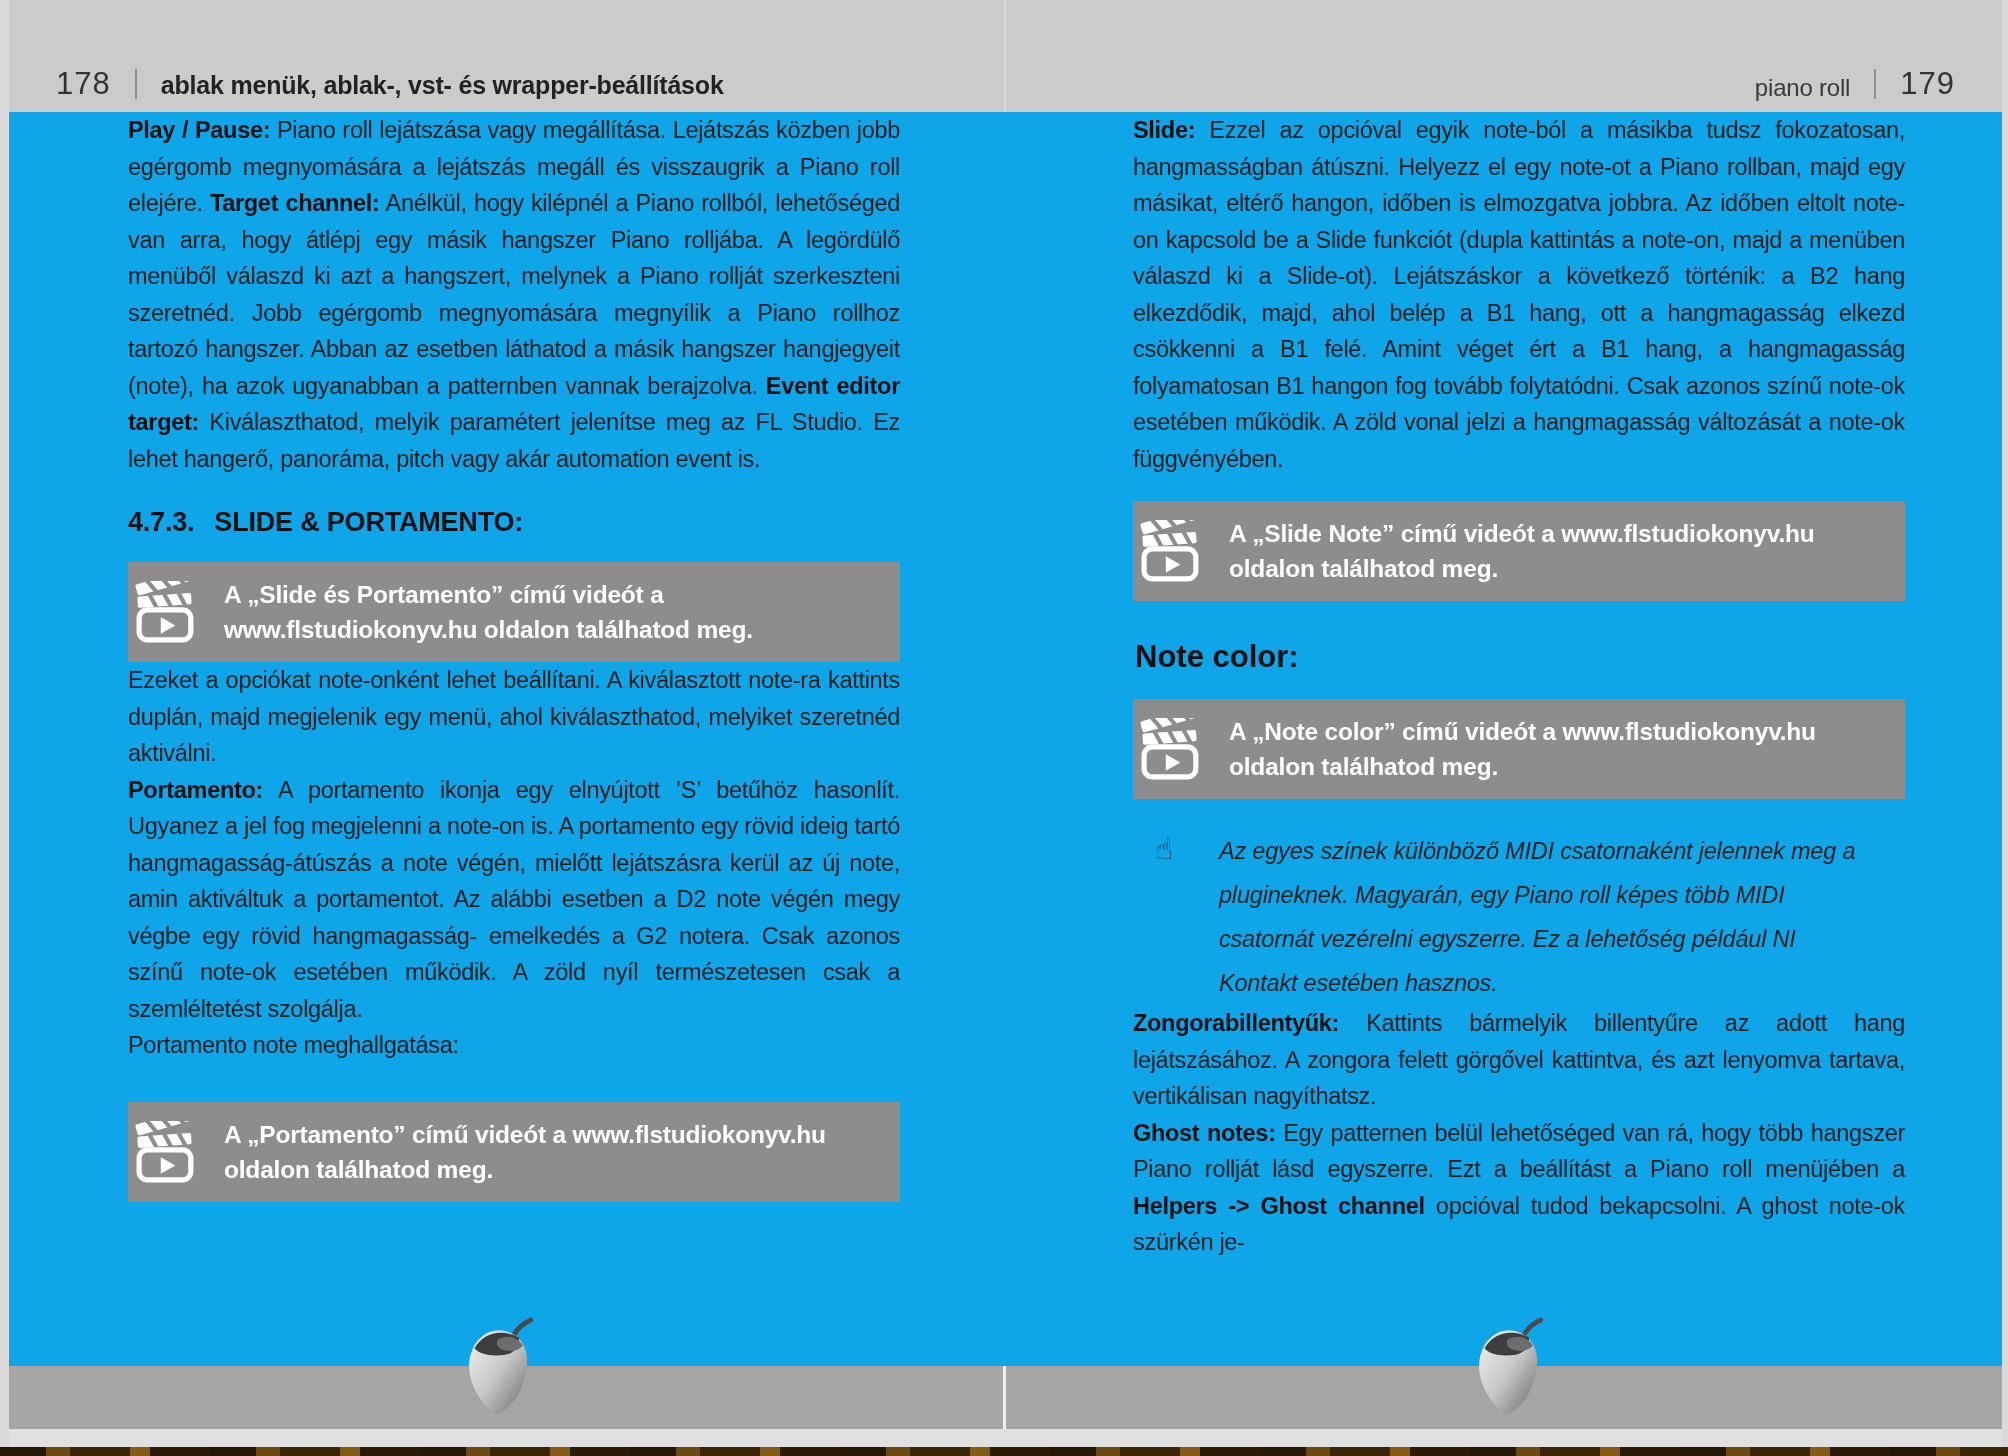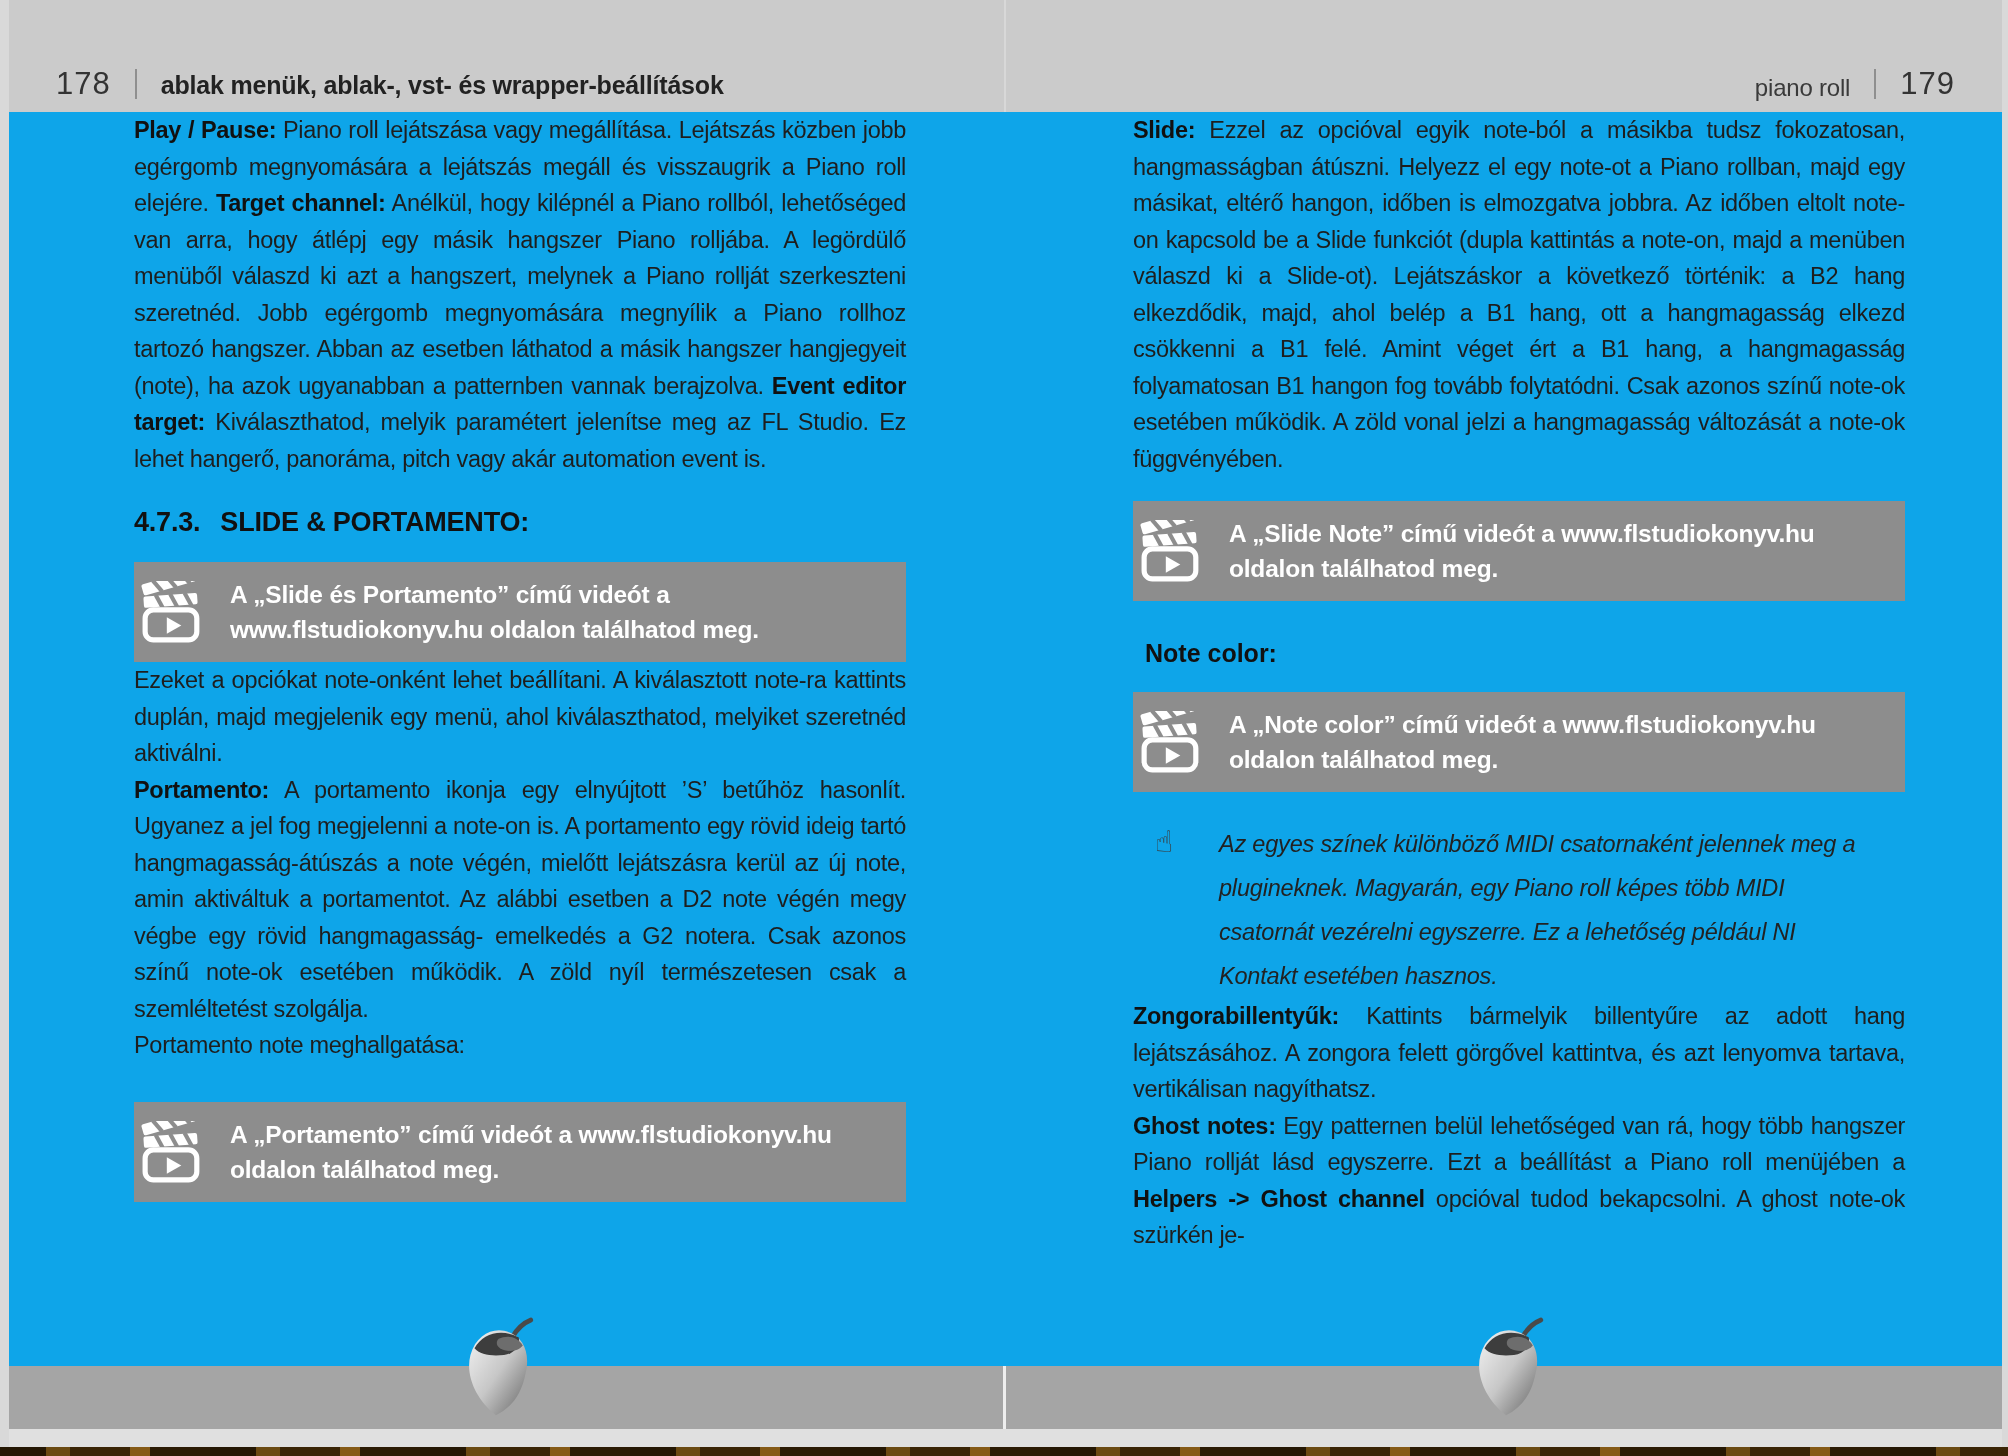--- a/index.html
+++ b/index.html
@@ -15,30 +15,30 @@
   .pagenum{font-size:31px;color:#333;letter-spacing:1px;}
   .header-sep{width:2px;height:30px;background:#8f8f8f;align-self:center;margin:0 24px;}
   .running-title{font-weight:bold;font-size:25px;color:#222;letter-spacing:-0.2px;}
   .running-title-light{font-size:24px;color:#3a3a3a;letter-spacing:-0.2px;}
   .gutter-header{position:absolute;left:1004px;top:0;width:2px;height:112px;background:#d8d8d8;}
   
   .edge-left{position:absolute;left:0;top:0;width:9px;height:1447px;background:#d9d9d9;z-index:6;}
   .edge-right{position:absolute;right:0;top:0;width:6px;height:1447px;background:#d9d9d9;z-index:6;}
   
   .col{position:absolute;top:112px;width:772px;}
-  .col-left{left:134px;}
+  .col-left{left:128px;}
   .col-right{left:1133px;}
   p.body{
     margin:0;font-size:23.5px;line-height:36.5px;text-align:justify;
     letter-spacing:-0.3px;color:#1e1e1e;
   }
   b{color:#111;}
   .heading{margin:0;font-size:27px;font-weight:bold;color:#111;letter-spacing:-0.2px;}
   .heading .hnum{margin-right:20px;}
-  .subheading{margin:12px;font-size:25px;font-weight:bold;color:#111;}
+  .subheading{margin:2px;font-size:31px;font-weight:bold;color:#111;}
   
   .callout{
     background:#8d8d8d;color:#fff;display:flex;align-items:center;gap:26px;
     padding:13px 26px 13px 6px;box-sizing:border-box;min-height:100px;width:772px;
   }
   .callout-text{font-weight:bold;font-size:24.5px;line-height:35px;letter-spacing:-0.2px;text-align:left;}
   .clapper{flex:0 0 auto;}
   
   .tip{display:flex;gap:30px;margin-left:22px;width:730px;}
   .tip-icon{

